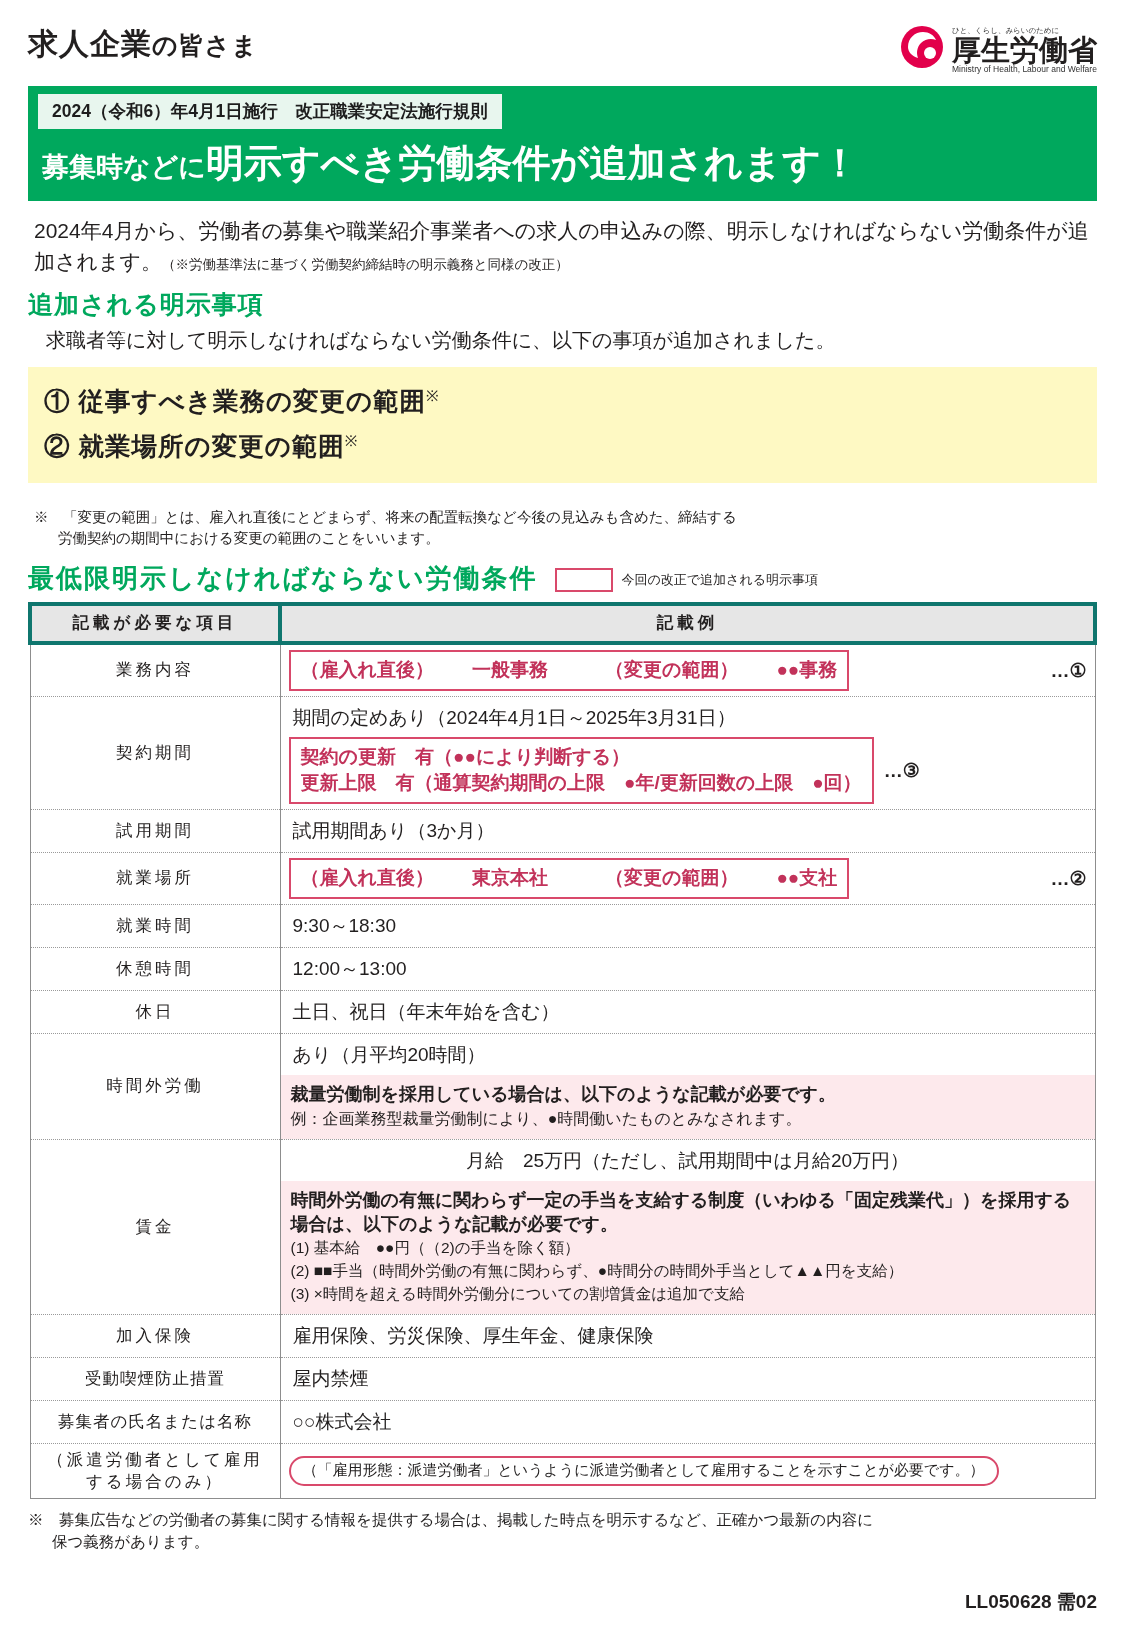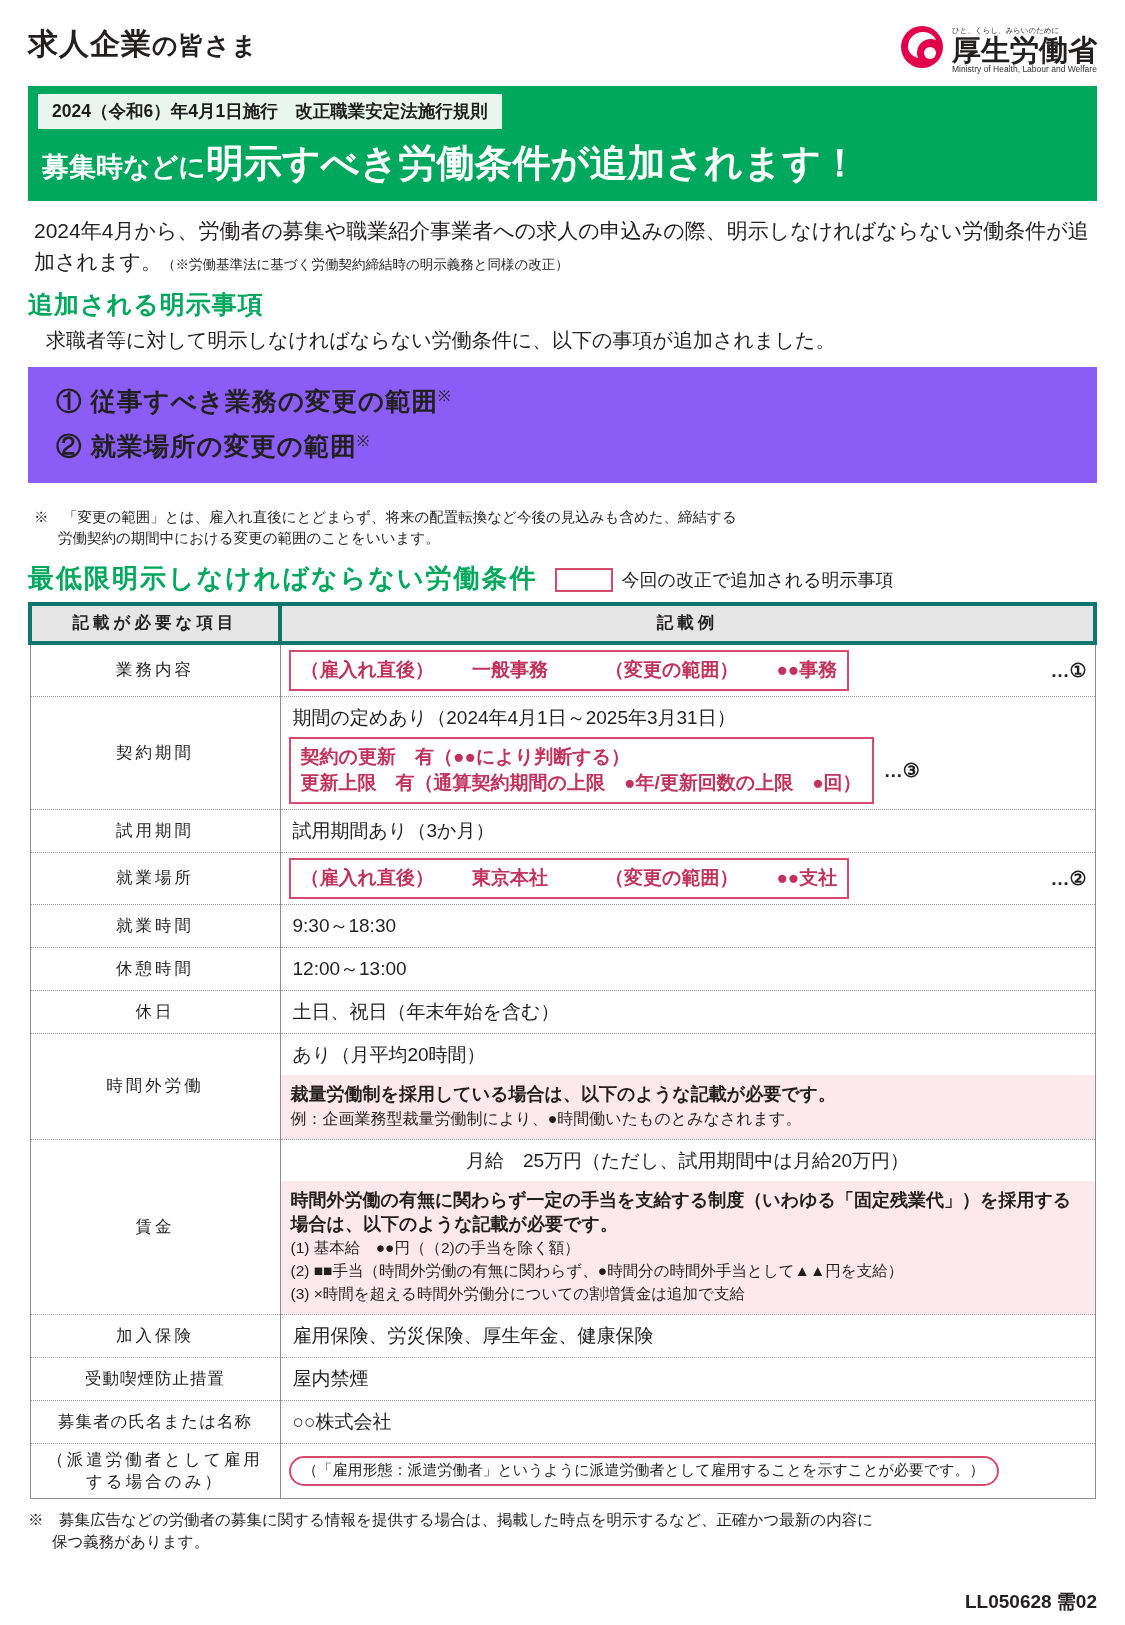--- a/index.html
+++ b/index.html
@@ -77,22 +77,22 @@
   }
   .para {
     font-size: 20px;
     line-height: 1.5;
     padding: 4px 8px 0 18px;
   }
 
   
   .pinkbox {
     margin-top: 12px;
-    background: #8b5cf6;
-    padding: 12px 16px 14px 28px;
+    background: #fef9c3;
+    padding: 12px 16px 14px 16px;
   }
   .pinkbox .item {
     font-size: 25.5px;
     font-weight: bold;
     letter-spacing: 1px;
     padding: 5px 0;
   }
   .pinkbox .item .sup { font-size: 15px; font-weight: normal; vertical-align: super; }
   .pinkbox .item .smalltail { font-size: 14.5px; font-weight: normal; letter-spacing: 0; }
 
@@ -116,21 +116,21 @@
     font-size: 26px;
     font-weight: bold;
     letter-spacing: 2px;
   }
   .legend { display: flex; align-items: center; gap: 8px; padding-bottom: 4px;}
   .legend-box {
     width: 58px; height: 24px;
     border: 2px solid #d9496b;
     background: #ffffff;
   }
-  .legend-label { font-size: 18px; }
+  .legend-label { font-size: 13px; }
 
   
   table.cond {
     width: 100%;
     border-collapse: collapse;
     margin-top: 6px;
     table-layout: fixed;
   }
   table.cond th {
     background: #e6e6e6;

